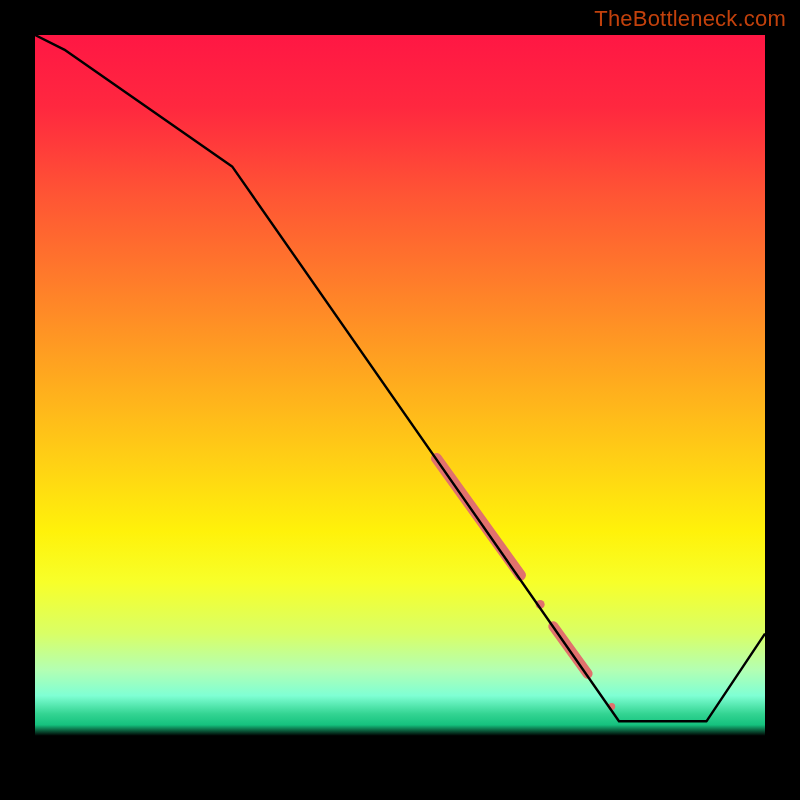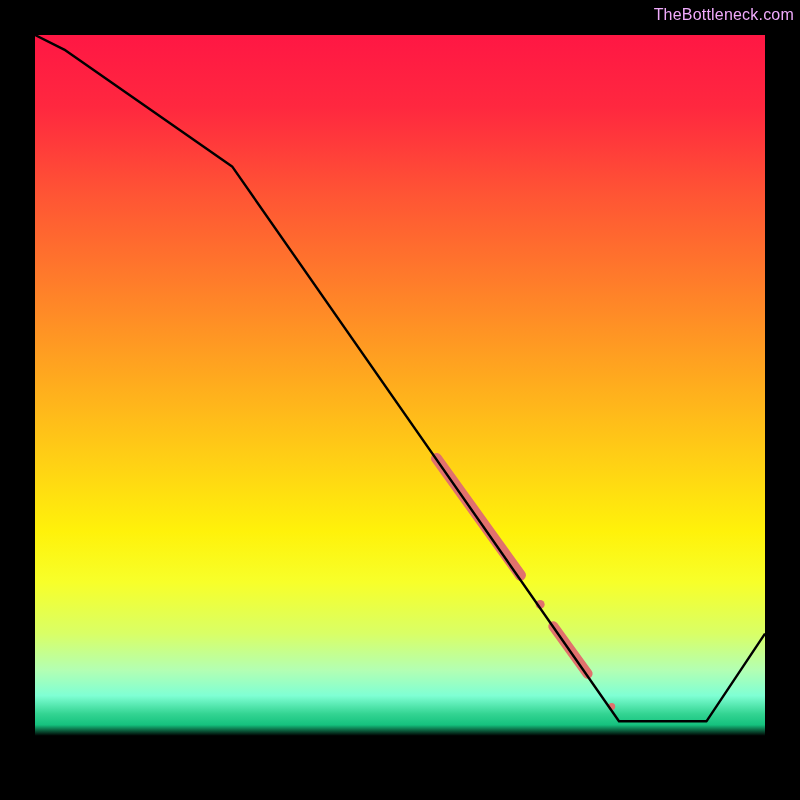--- a/index.html
+++ b/index.html
@@ -22,23 +22,23 @@
   .plot {
     position: absolute;
     left: 35px;
     top: 35px;
     width: 730px;
     height: 730px;
   }
   .watermark {
     position: absolute;
     top: 6px;
-    right: 6px;
-    color: #f0abfc;
-    font-size: 16px;
+    right: 14px;
+    color: #c2410c;
+    font-size: 22px;
     font-weight: 500;
     letter-spacing: 0.2px;
     user-select: none;
   }
   svg { display: block; }
 </style>
 </head>
 <body>
 
 <div class="frame">

